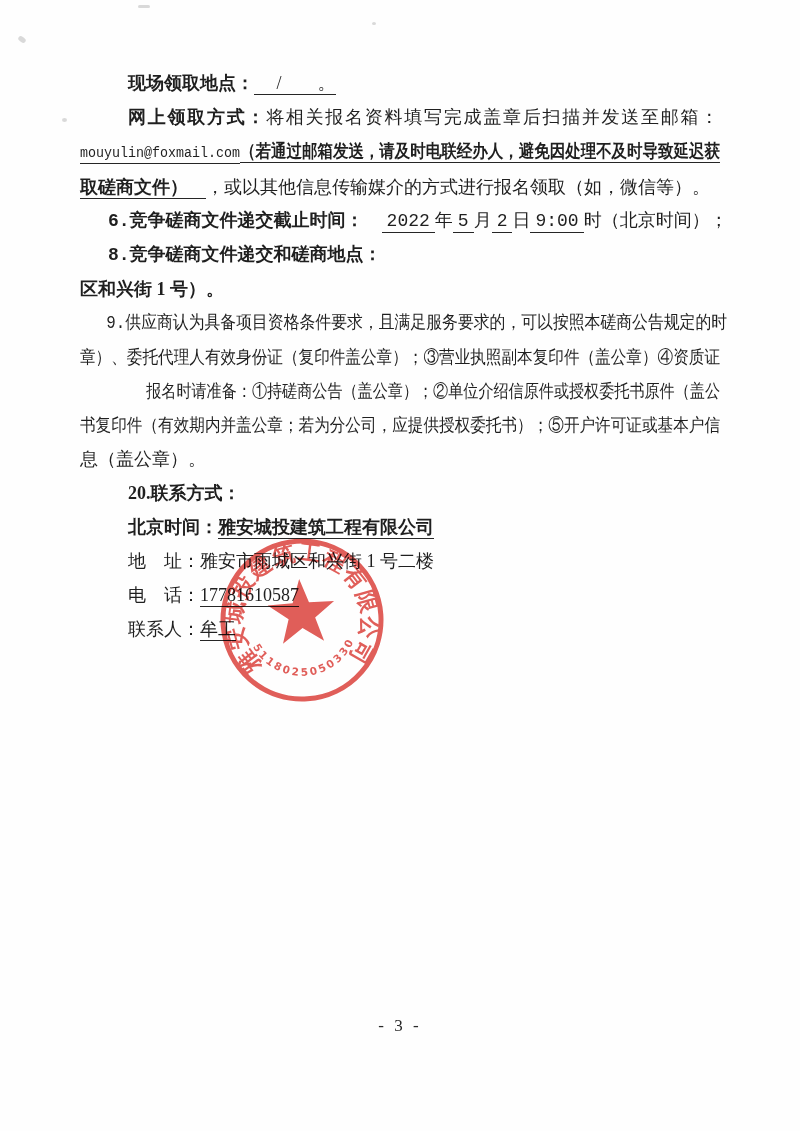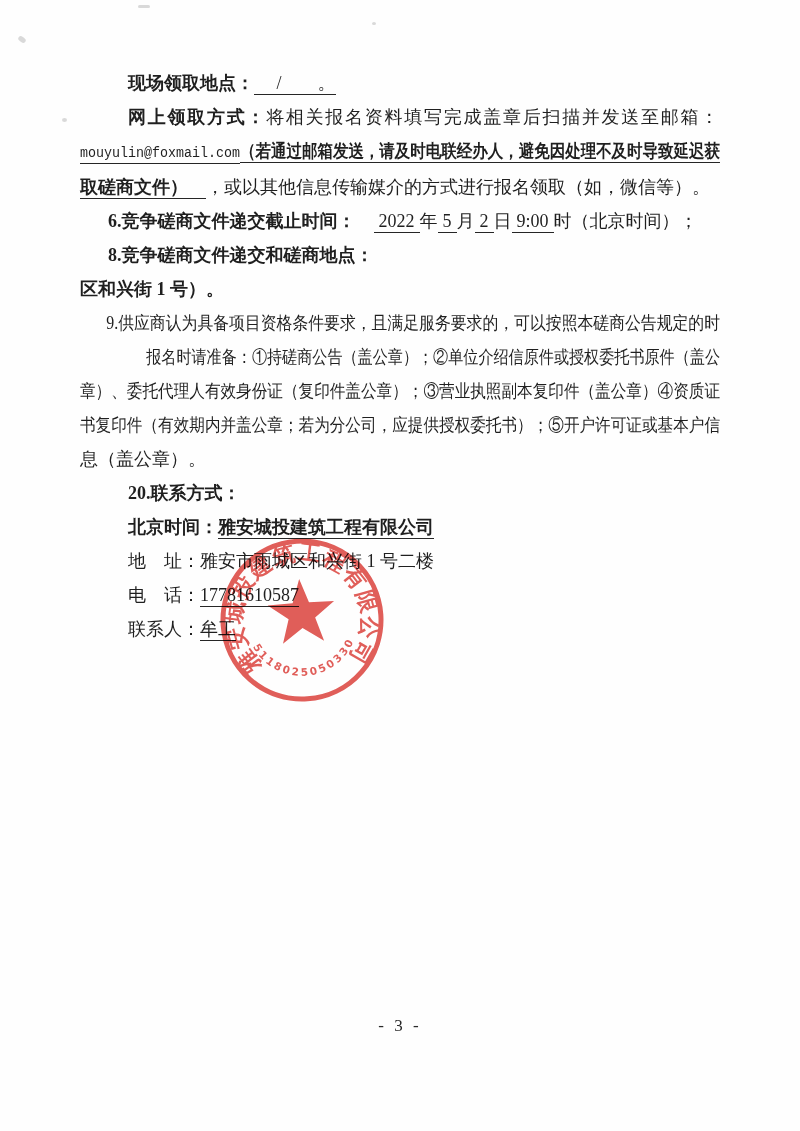--- a/index.html
+++ b/index.html
@@ -5,21 +5,21 @@
   html,body{margin:0;padding:0;background:#e9e9e9;}
   .page{
     position:relative;width:800px;height:1131px;background:#fefefe;
     font-family:"Liberation Serif","DejaVu Serif",serif;color:#1f1f1f;
     overflow:hidden;margin:0 auto;
   }
   .doc-body{position:absolute;left:80px;top:66px;width:640px;}
   .line{margin:0;line-height:34px;font-size:18px;white-space:nowrap;}
   .inner{display:inline-block;}
   .indent1{text-indent:24px;}
-  .indent-num{text-indent:14px;}
+  .indent-num{text-indent:14px;font-family:Liberation Mono, monospace;}
   .indent2{text-indent:36px;}
   .b{font-weight:700;}
   .u{border-bottom:1.7px solid #262626;padding-bottom:1px;}
   .pad{padding-left:5px;padding-right:5px;}
   .mono{font-family:"Liberation Mono","DejaVu Sans Mono",monospace;font-size:15.5px;}
   .page-number{
     position:absolute;left:0;top:1016px;width:100%;text-align:center;
     font-size:17px;letter-spacing:3px;color:#2a2a2a;
     font-family:"Liberation Serif","DejaVu Serif",serif;
   }
@@ -50,22 +50,22 @@
 
   <div class="doc-body">
       <p class="line indent1"><span class="inner"><span class="b ">现场领取地点：</span><span class="u ">　 /　　。</span></span></p>
       <p class="line indent1 justify"><span class="inner" style="letter-spacing: 1.73333px;"><span class="b ">网上领取方式：</span><span class="">将相关报名资料填写完成盖章后扫描并发送至邮箱：</span></span></p>
       <p class="line justify"><span class="inner" style="transform-origin: left center; transform: scaleX(0.860179);"><span class="u mono ">mouyulin@foxmail.com</span><span class="b u ">（若通过邮箱发送，请及时电联经办人，避免因处理不及时导致延迟获</span></span></p>
       <p class="line "><span class="inner"><span class="b u ">取磋商文件）　</span><span class="">，或以其他信息传输媒介的方式进行报名领取（如，微信等）。</span></span></p>
       <p class="line indent-num"><span class="inner"><span class="b ">6.竞争磋商文件递交截止时间：</span><span class="">　</span><span class="u pad ">2022</span><span class="">年</span><span class="u pad ">5</span><span class="">月</span><span class="u pad ">2</span><span class="">日</span><span class="u pad ">9:00</span><span class="">时（北京时间）；</span></span></p>
       <p class="line indent-num"><span class="inner"><span class="b ">8.竞争磋商文件递交和磋商地点：</span></span></p>
       <p class="line "><span class="inner"><span class="b ">区和兴街 1 号）。</span></span></p>
       <p class="line indent-num justify"><span class="inner" style="transform-origin: left center; transform: scaleX(0.879831);"><span class="">9.供应商认为具备项目资格条件要求，且满足服务要求的，可以按照本磋商公告规定的时</span></span></p>
+      <p class="line justify"><span class="inner" style="transform-origin: left center; transform: scaleX(0.867209);"><span class="">章）、委托代理人有效身份证（复印件盖公章）；③营业执照副本复印件（盖公章）④资质证</span></span></p>
       <p class="line indent2 justify"><span class="inner" style="transform-origin: left center; transform: scaleX(0.838889);"><span class="">报名时请准备：①持磋商公告（盖公章）；②单位介绍信原件或授权委托书原件（盖公</span></span></p>
-      <p class="line justify"><span class="inner" style="transform-origin: left center; transform: scaleX(0.867209);"><span class="">章）、委托代理人有效身份证（复印件盖公章）；③营业执照副本复印件（盖公章）④资质证</span></span></p>
       <p class="line justify"><span class="inner" style="transform-origin: left center; transform: scaleX(0.867209);"><span class="">书复印件（有效期内并盖公章；若为分公司，应提供授权委托书）；⑤开户许可证或基本户信</span></span></p>
       <p class="line "><span class="inner"><span class="">息（盖公章）。</span></span></p>
       <p class="line indent1"><span class="inner"><span class="b ">20.联系方式：</span></span></p>
       <p class="line indent1"><span class="inner"><span class="b ">北京时间：</span><span class="b u ">雅安城投建筑工程有限公司</span></span></p>
       <p class="line indent1"><span class="inner"><span class="">地　址：</span><span class="">雅安市雨城区和兴街 1 号二楼</span></span></p>
       <p class="line indent1"><span class="inner"><span class="">电　话：</span><span class="u ">17781610587</span></span></p>
       <p class="line indent1"><span class="inner"><span class="">联系人：</span><span class="u ">牟工</span></span></p>
     </div>
 
   <svg class="seal" width="176" height="176" viewBox="0 0 176 176" aria-hidden="true">

